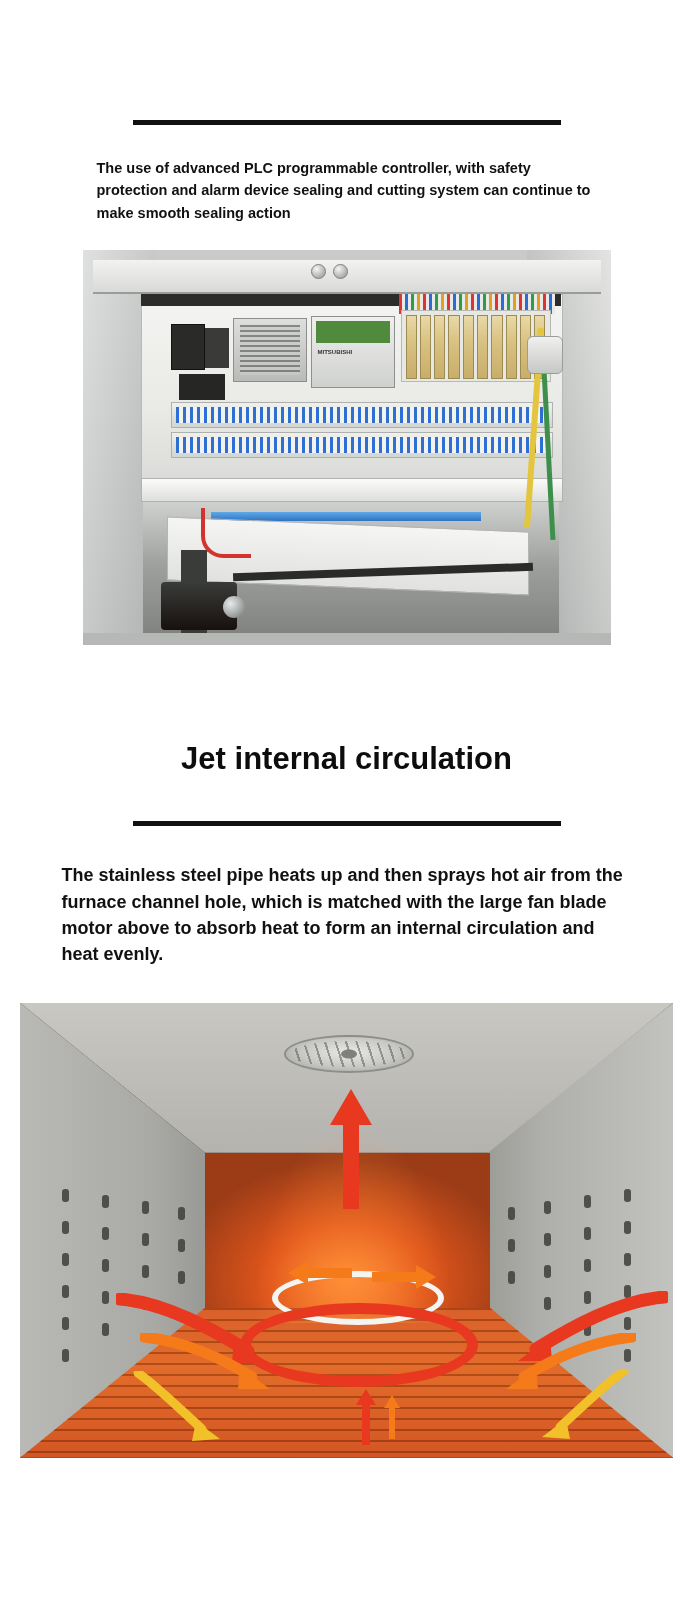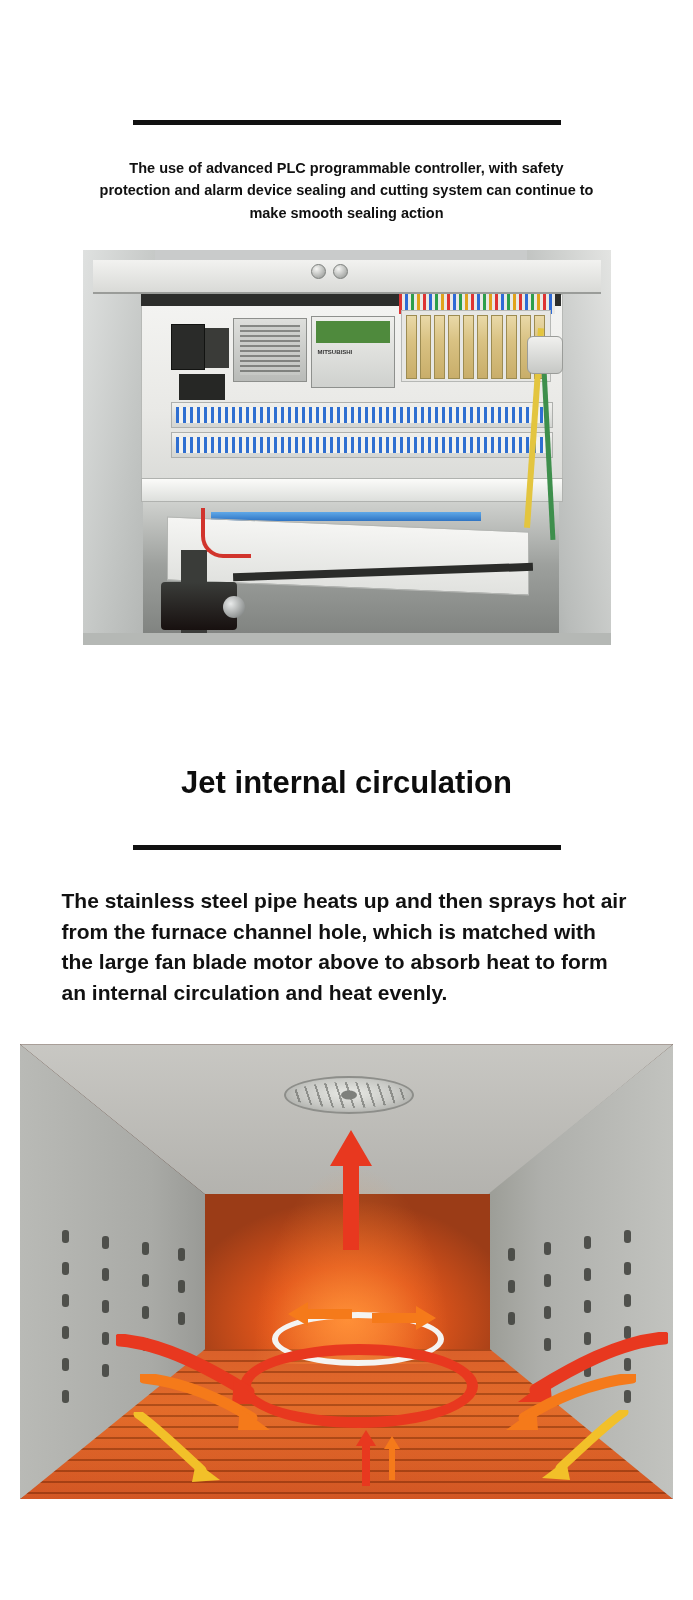--- a/index.html
+++ b/index.html
@@ -35,21 +35,21 @@
   }
   .rule {
     width: 428px;
     height: 5px;
     background: #111111;
     margin: 44px auto 0 auto;
   }
   .para-one {
     width: 500px;
     margin: 32px auto 0 auto;
-    text-align: center;
+    text-align: left;
     font-size: 14.5px;
     font-weight: bold;
     line-height: 1.55;
     color: #111111;
   }
   .sub-one {
     width: 540px;
     margin: 20px auto 0 auto;
     text-align: center;
     font-size: 11px;
@@ -215,34 +215,34 @@
     background: linear-gradient(180deg, #f0f0ee, #c6c8c5);
     border: 1px solid #9a9c99;
   }
   .p1-floor {
     position: absolute; left: 0; bottom: 0; width: 528px; height: 12px;
     background: #b5b8b5;
   }
 
   
   .section-two {
-    padding-top: 120px;
+    padding-top: 96px;
   }
   .title-two {
     text-align: center;
     font-size: 31px;
     font-weight: bold;
     color: #0d0d0d;
     margin: 0;
   }
   .para-two {
     width: 570px;
     margin: 36px auto 0 auto;
     text-align: left;
-    font-size: 21px;
+    font-size: 18px;
     font-weight: bold;
     line-height: 1.45;
     color: #111111;
   }
 
   
   .photo-two {
     width: 653px;
     height: 455px;
     margin: 36px auto 0 auto;

